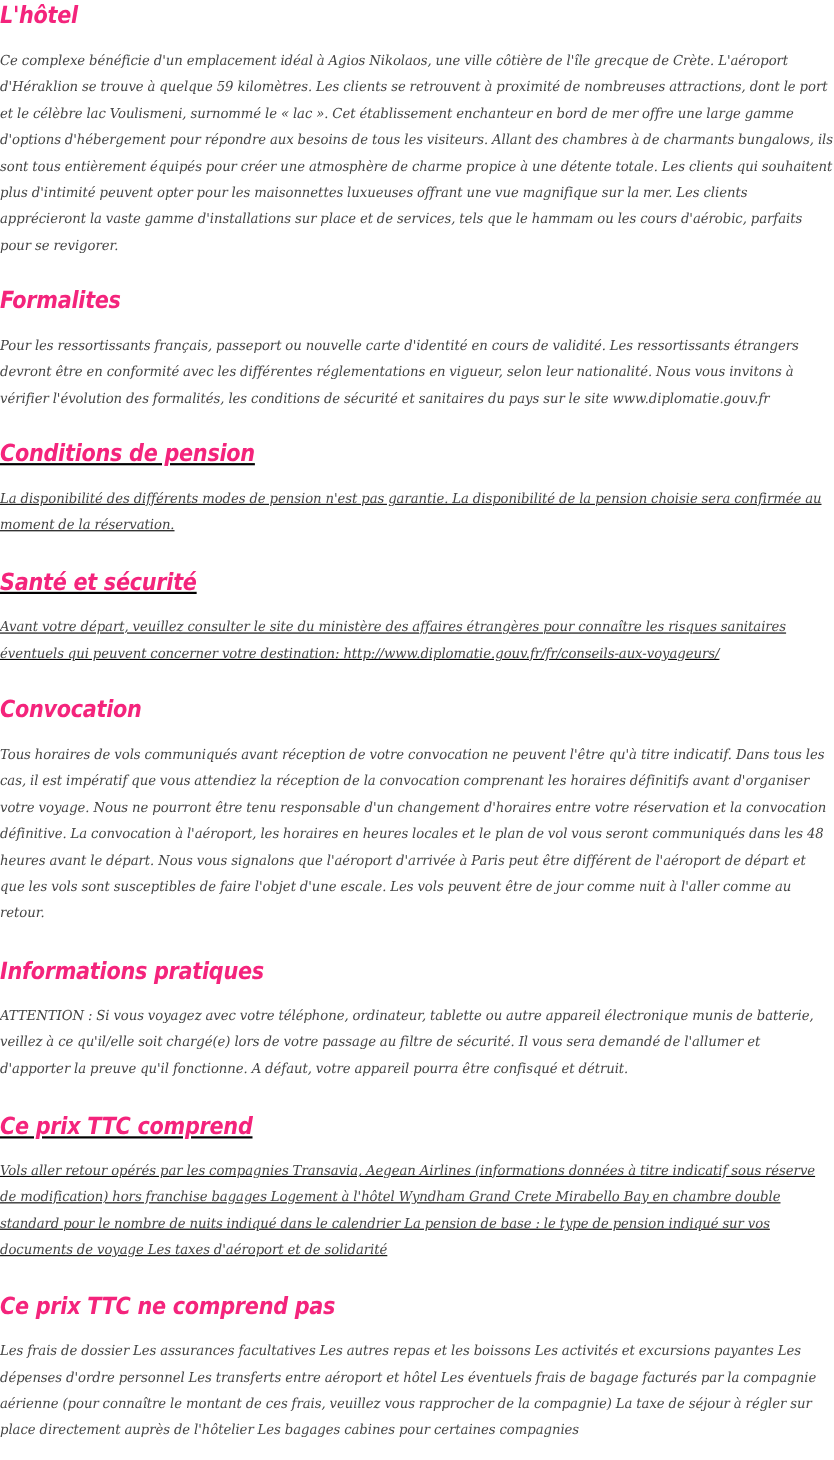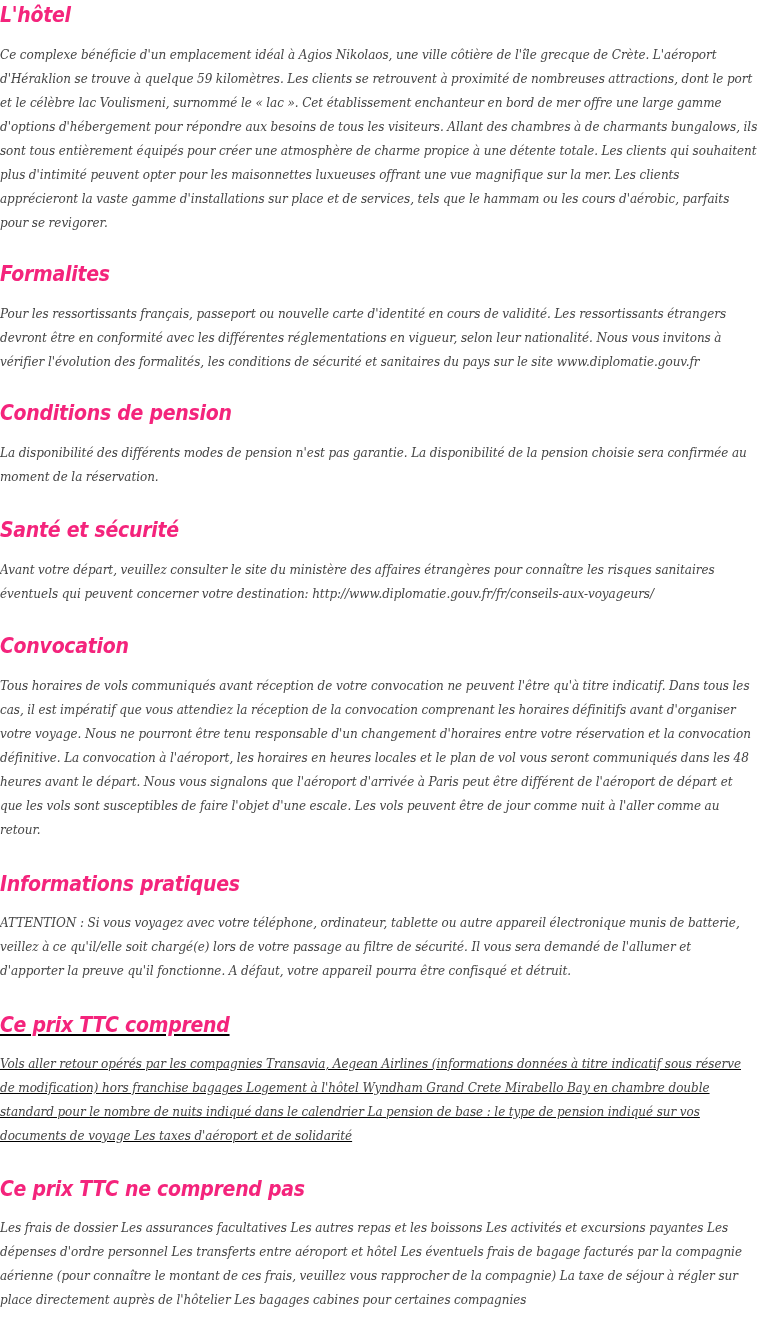--- a/index.html
+++ b/index.html
@@ -60,24 +60,24 @@
     width: 794px;
   }
 
   
   .sec-hotel            { padding-top: 2px; }
   .sec-hotel .section-body      { margin-top: 15px; }
 
   .sec-formalites       { padding-top: 26px; }
   .sec-formalites .section-body { margin-top: 15px; }
 
-  .sec-pension          { padding-top: 26px; }
+  .sec-pension          { padding-top: 26px; text-decoration: underline; }
   .sec-pension .section-body    { margin-top: 15px; }
 
-  .sec-sante            { padding-top: 28px; }
+  .sec-sante            { padding-top: 28px; text-decoration: underline; }
   .sec-sante .section-body      { margin-top: 15px; }
 
   .sec-convocation      { padding-top: 27px; }
   .sec-convocation .section-body{ margin-top: 15px; }
 
   .sec-infos            { padding-top: 29px; }
   .sec-infos .section-body      { margin-top: 14px; }
 
   .sec-comprend         { padding-top: 29px; text-decoration: underline; }
   .sec-comprend .section-body   { margin-top: 14px; }

